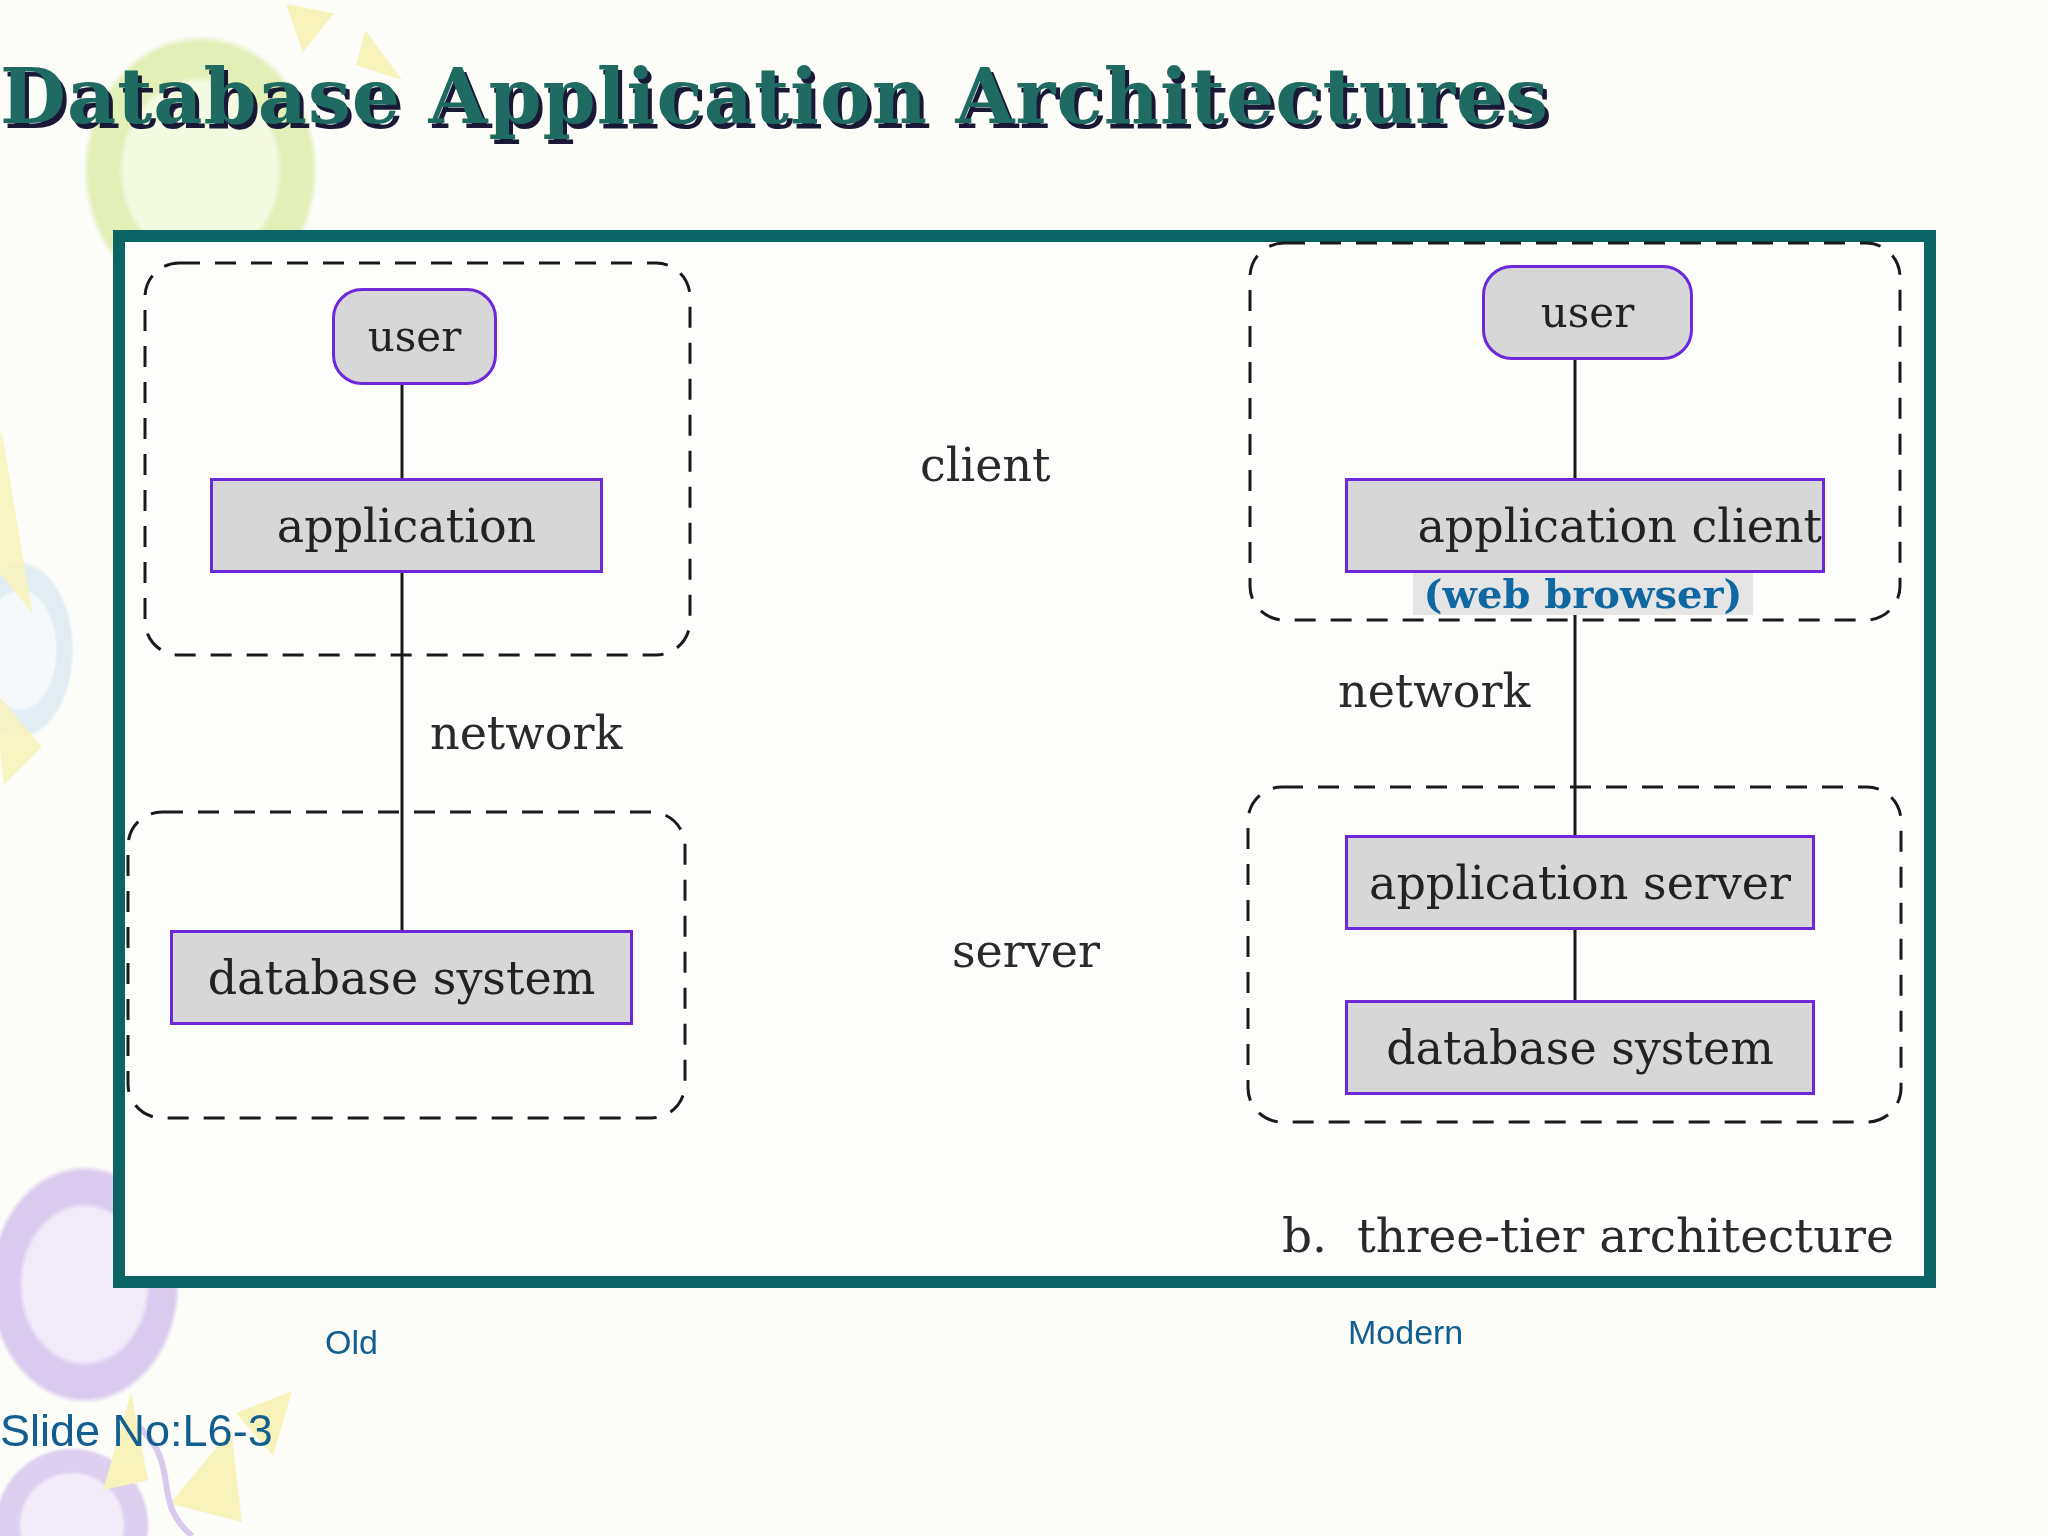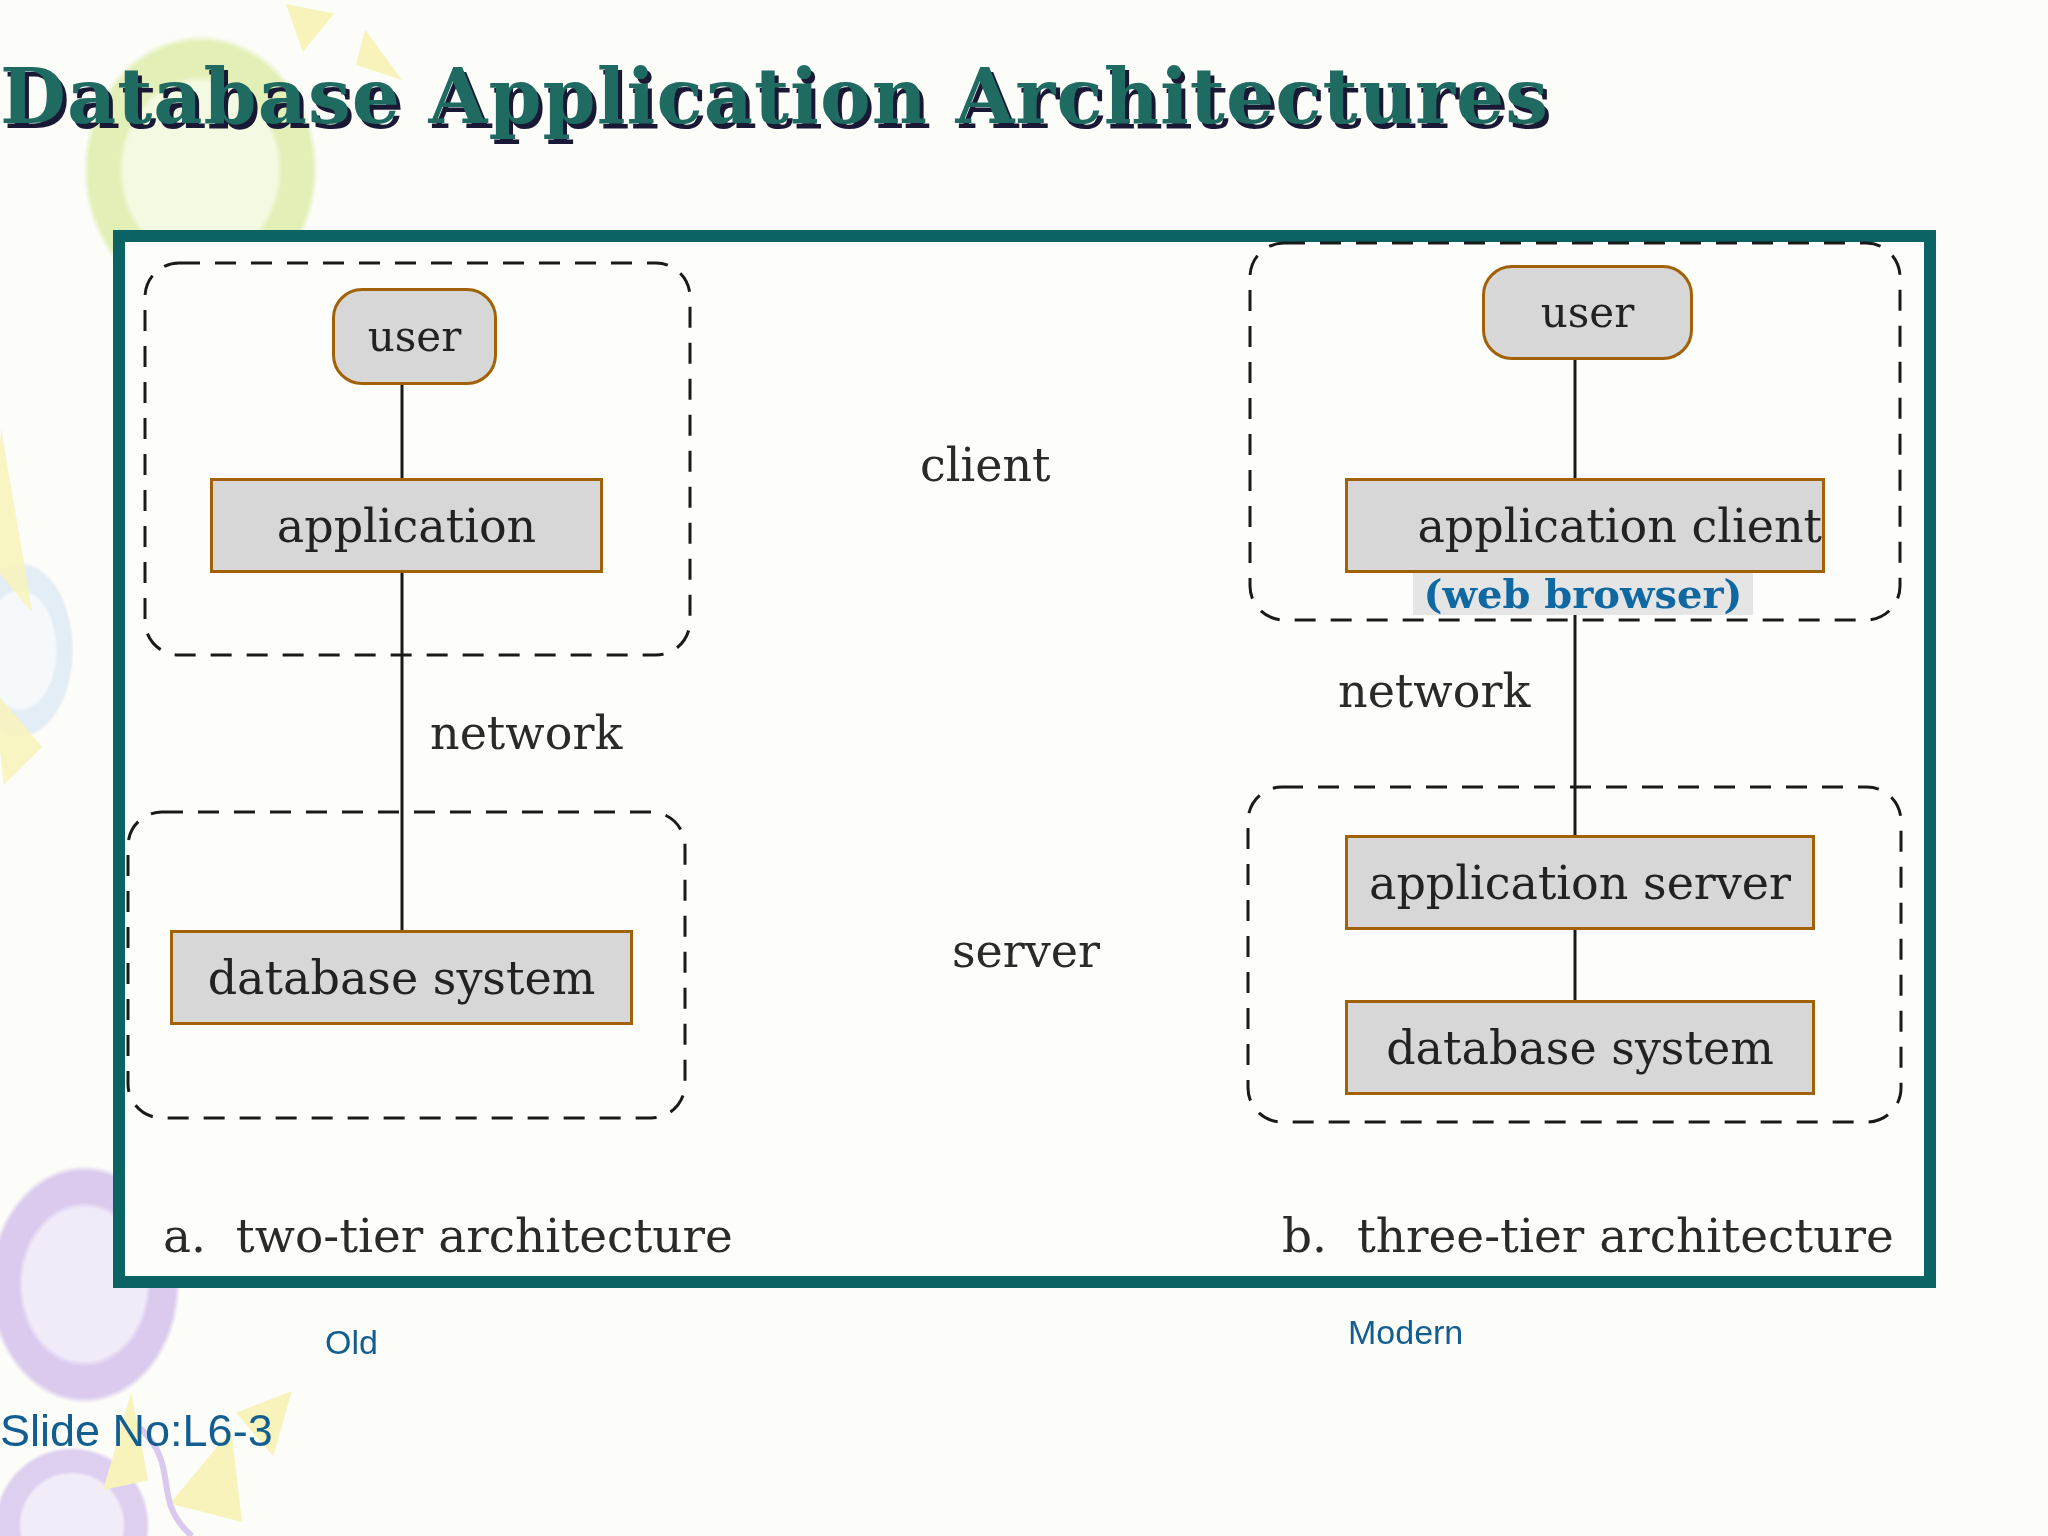--- a/index.html
+++ b/index.html
@@ -47,21 +47,21 @@
   
   .frame{
     position:absolute;z-index:1;left:113px;top:230px;width:1823px;height:1058px;
     box-sizing:border-box;border:12px solid #0c6364;background:#fdfdfb;
   }
   .connector-layer{position:absolute;left:0;top:0;z-index:2;pointer-events:none;}
   
   .node{
     position:absolute;z-index:3;box-sizing:border-box;
     display:flex;align-items:center;justify-content:center;
-    background:#d7d7d7;border:3px solid #a16207;color:#222;
+    background:#d7d7d7;border:3px solid #6d28d9;color:#222;
     font-family:"DejaVu Serif",serif;font-size:46px;line-height:1;
   }
   .node.rounded{border-radius:30px;font-size:42px;}
   .n-user-l{left:332px;top:288px;width:165px;height:97px;}
   .n-app-l{left:210px;top:478px;width:393px;height:95px;}
   .n-db-l{left:170px;top:930px;width:463px;height:95px;}
   .n-user-r{left:1482px;top:265px;width:211px;height:95px;}
   .n-appclient-r{left:1345px;top:478px;width:480px;height:95px;justify-content:flex-end;}
   .n-webbrowser-r{
     left:1413px;top:573px;width:340px;height:42px;
@@ -131,21 +131,20 @@
   <div class="node rounded n-user-l">
     <span>user</span>
   </div>
   <div class="node n-app-l">
     <span>application</span>
   </div>
   <div class="node n-db-l">
     <span>database system</span>
   </div>
   <div class="lab lab-net-l">network</div>
-  <div class="lab lab-cap-a">a.  two-tier architecture</div>
 
   <div class="lab lab-client">client</div>
   <div class="lab lab-server">server</div>
 
   <div class="node rounded n-user-r">
     <span>user</span>
   </div>
   <div class="node n-appclient-r">
     <span>application client</span>
   </div>

